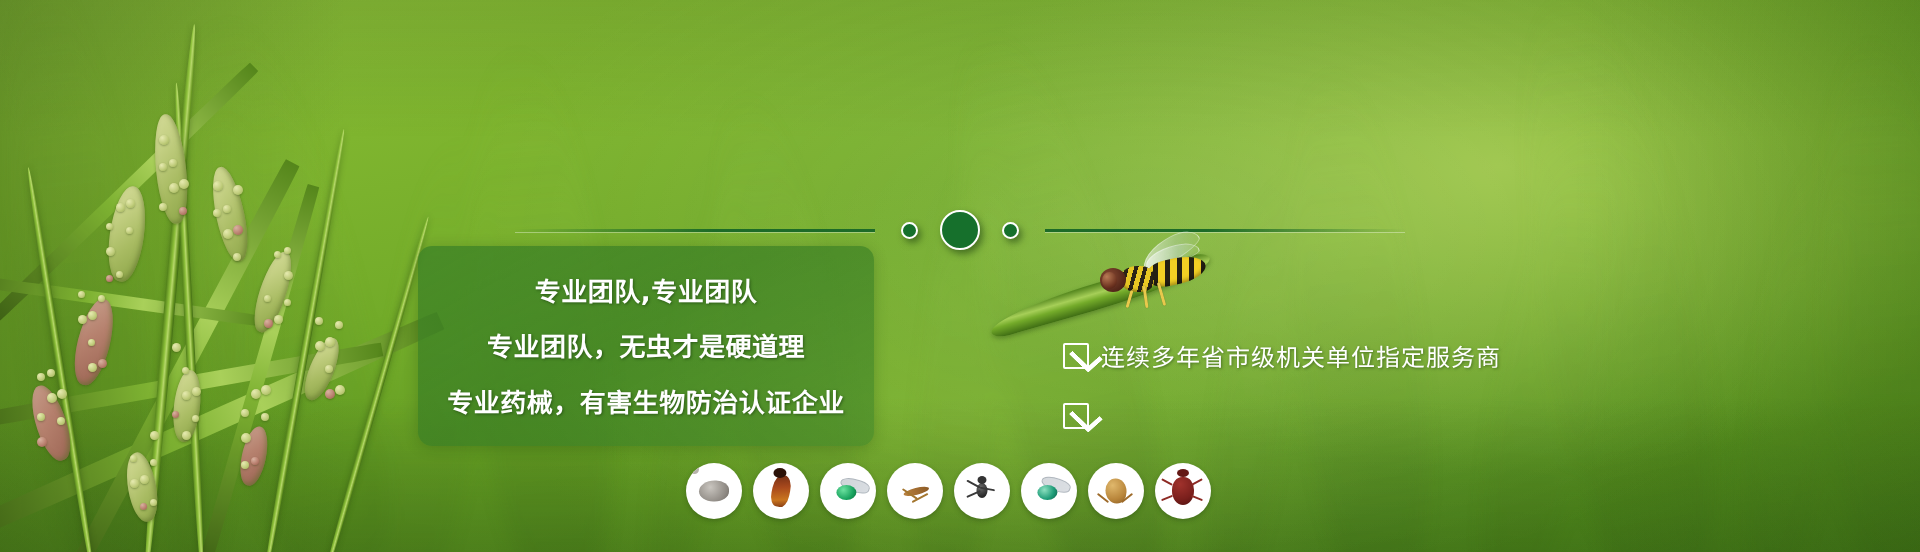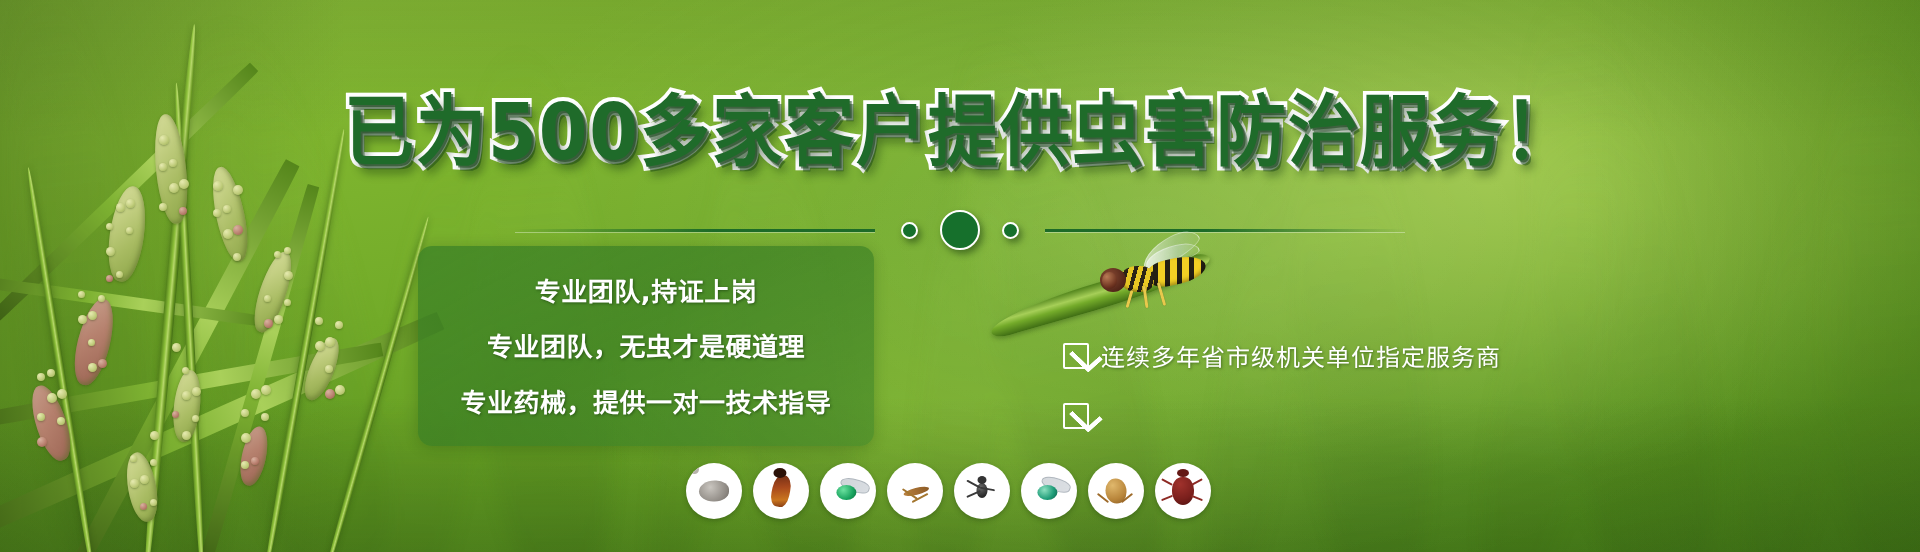--- a/index.html
+++ b/index.html
@@ -346,38 +346,35 @@
       <span class="bud" style="left: 128px; bottom: 262px; width: 9px; height: 9px;"></span>
       <span class="bud red" style="left: 273px; bottom: 347px; width: 10px; height: 10px;"></span>
       <span class="bud" style="left: 324px; bottom: 328px; width: 7px; height: 7px;"></span>
       <span class="bud" style="left: 77px; bottom: 161px; width: 8px; height: 8px;"></span>
       <span class="bud" style="left: 222px; bottom: 142px; width: 9px; height: 9px;"></span>
       <span class="bud" style="left: 365px; bottom: 235px; width: 10px; height: 10px;"></span>
       <span class="bud" style="left: 190px; bottom: 76px; width: 7px; height: 7px;"></span>
       <span class="bud" style="left: 281px; bottom: 165px; width: 8px; height: 8px;"></span>
     </div>
 
-  <div class="headline">
-    <span class="headline-inner">已为500多家客户提供虫害防治服务！</span>
-  </div>
 
   <div class="divider">
     <div class="div-line left"></div>
     <div class="dots">
       <span class="dot sm"></span>
       <span class="dot lg"></span>
       <span class="dot sm"></span>
     </div>
     <div class="div-line right"></div>
   </div>
 
   <div class="panel">
-    <div class="panel-line l1">专业团队,持证上岗</div>
+    <div class="panel-line l1">专业团队,专业团队</div>
     <div class="panel-line l2">专业团队，无虫才是硬道理</div>
-    <div class="panel-line l3">专业药械，提供一对一技术指导</div>
+    <div class="panel-line l3">专业药械，有害生物防治认证企业</div>
   </div>
 
   <div class="fly-wrap">
     <div class="fly-stem"></div>
     <div class="fly">
       <span class="fly-wing w1"></span>
       <span class="fly-wing w2"></span>
       <span class="fly-abdomen"></span>
       <span class="fly-thorax"></span>
       <span class="fly-head"></span>

